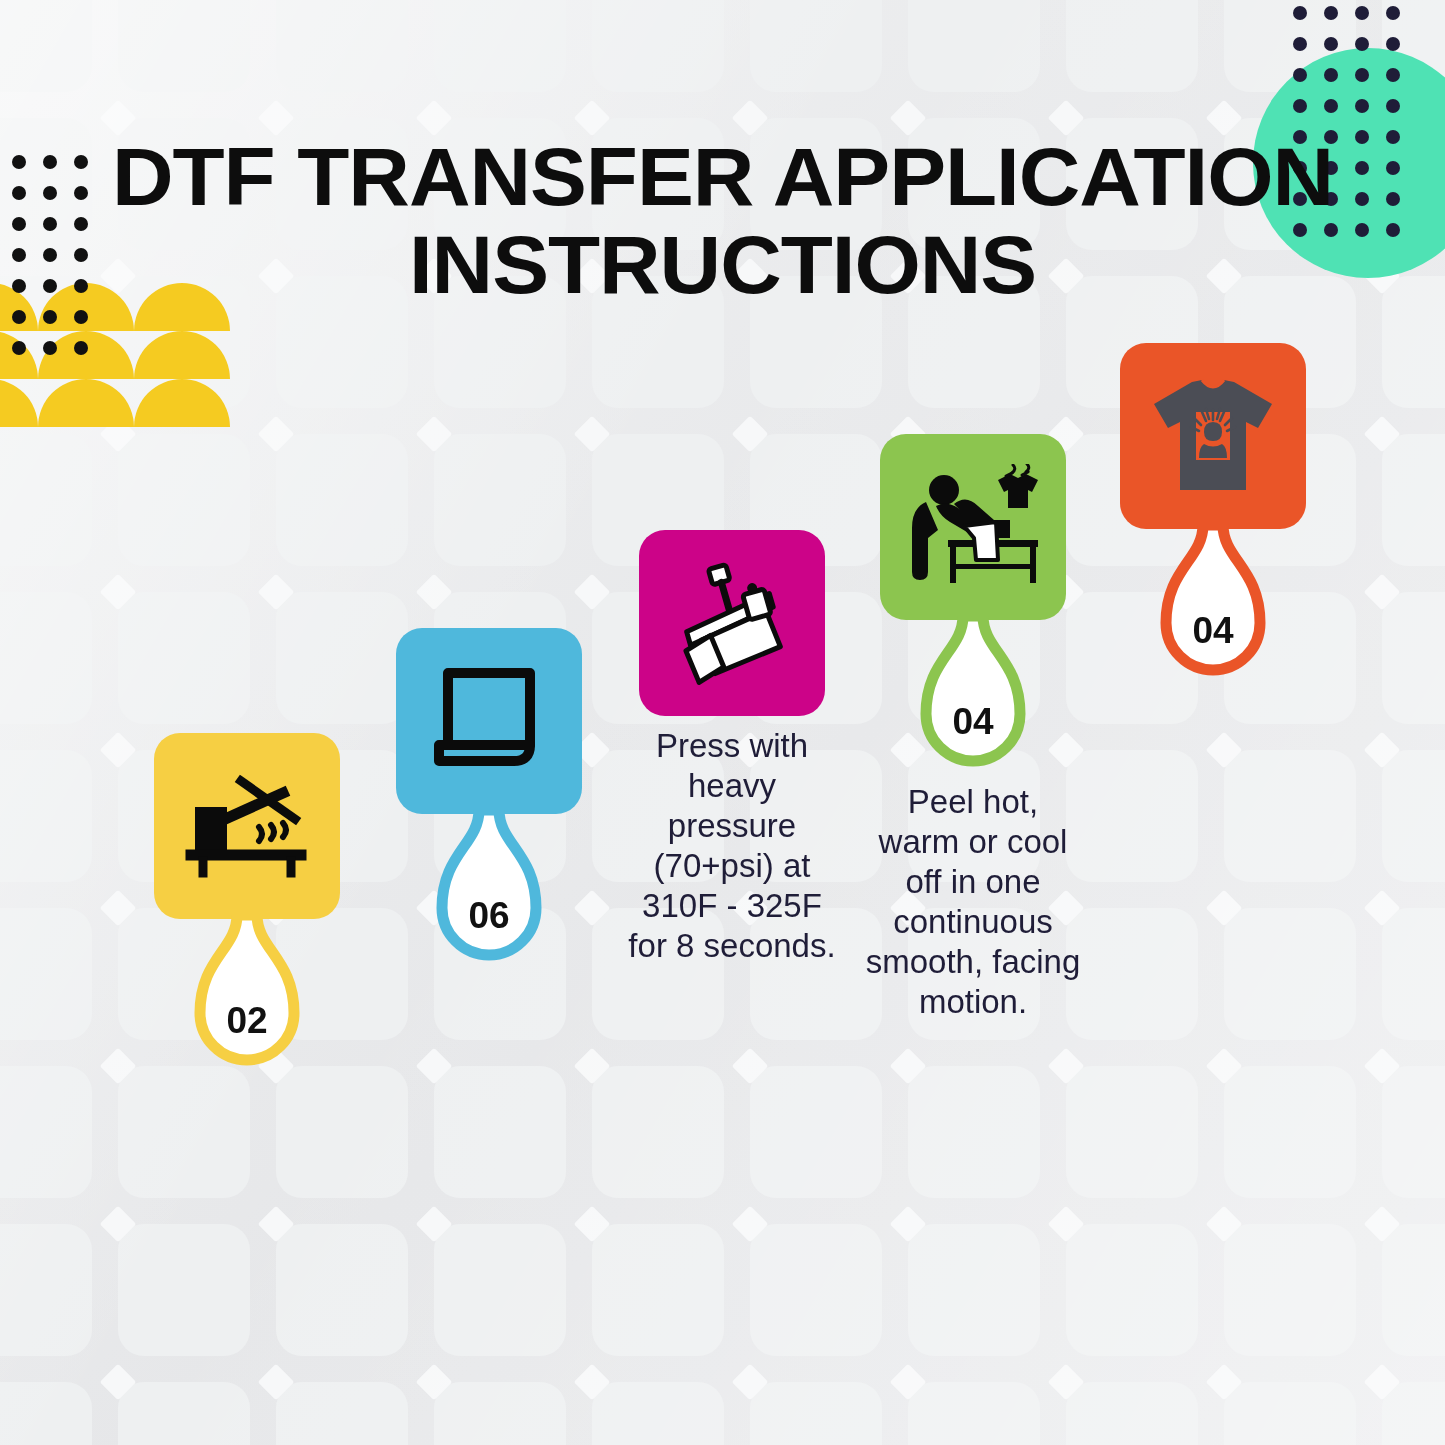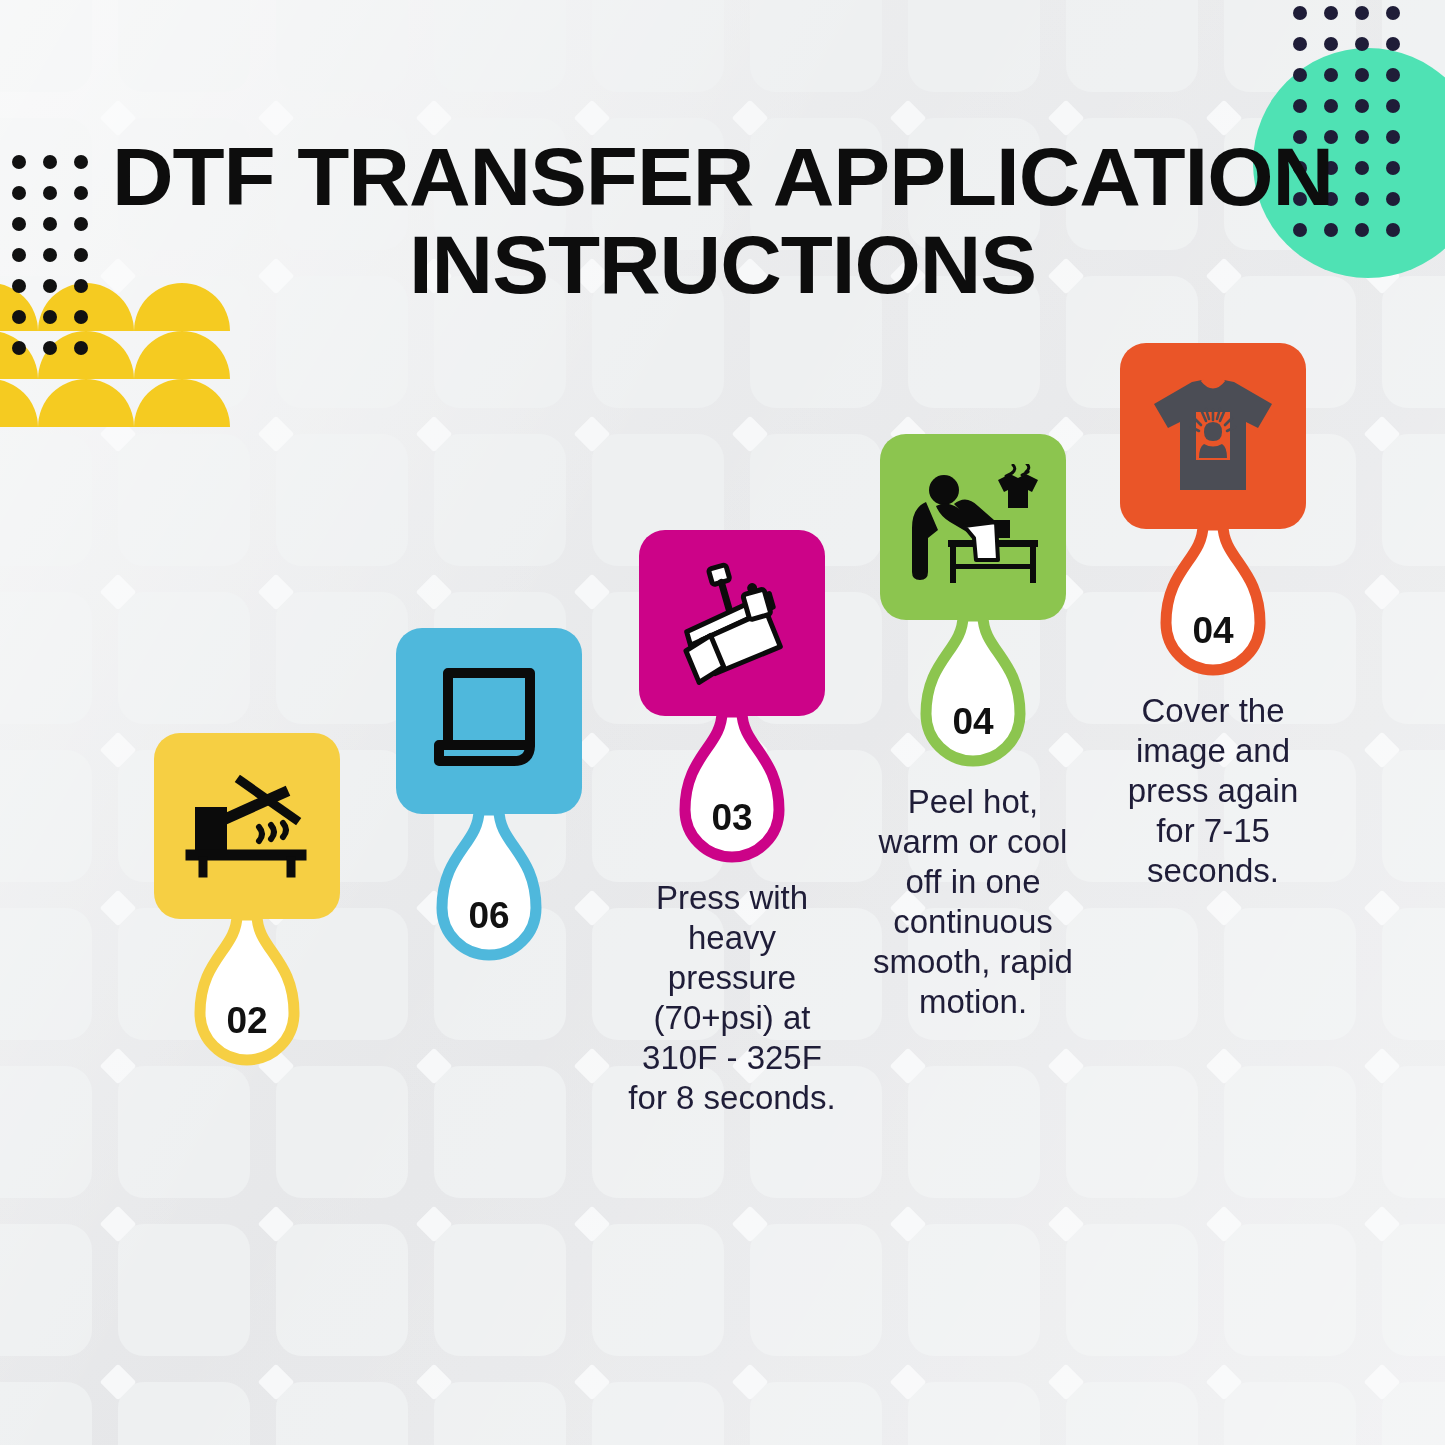--- a/index.html
+++ b/index.html
@@ -404,26 +404,20 @@
             <path d="M65 22 L65 52" stroke="#0b0b0b" stroke-width="7" stroke-linecap="round"></path>
             <path d="M18 60 L108 46 L108 60 L18 74 Z" fill="#ffffff" stroke="#0b0b0b" stroke-width="5" stroke-linejoin="round"></path>
             <path d="M30 72 L100 62 L104 100 L34 108 Z" fill="#ffffff" stroke="#0b0b0b" stroke-width="5" stroke-linejoin="round"></path>
             <rect x="82" y="40" width="22" height="26" rx="3" fill="#ffffff" stroke="#0b0b0b" stroke-width="5"></rect>
             <circle cx="93" cy="36" r="5" fill="#0b0b0b"></circle>
             <path d="M12 78 L40 70 L44 104 L16 112 Z" fill="#ffffff" stroke="#0b0b0b" stroke-width="5" stroke-linejoin="round"></path>
           </g>
         </svg>
       </span>
     </div>
-    <div class="connector">
-      <svg width="130" height="160" viewBox="0 0 130 160">
-        <path d="M55 0 C55 34 18 44 18 98 A47 47 0 1 0 112 98 C112 44 75 34 75 0 Z" fill="#ffffff" stroke="#cc0388" stroke-width="11"></path>
-      </svg>
-      <div class="badge-num">03</div>
-    </div>
     <div class="step-text narrow">Press with heavy pressure (70+psi) at 310F - 325F for 8 seconds.</div>
   </div>
 
   <div class="step" id="step-4" style="left:848px;top:434px;">
     <div class="card" style="background:#8cc54f;">
       <span>
         <svg width="142" height="126" viewBox="0 0 142 126">
           <g fill="#0b0b0b">
             <circle cx="42" cy="26" r="15"></circle>
             <path d="M24 38 q-14 6 -14 26 l0 44 q0 8 8 8 q8 0 8 -8 l0 -34 l10 -8 Z"></path>
@@ -447,21 +441,21 @@
           </g>
         </svg>
       </span>
     </div>
     <div class="connector">
       <svg width="130" height="160" viewBox="0 0 130 160">
         <path d="M55 0 C55 34 18 44 18 98 A47 47 0 1 0 112 98 C112 44 75 34 75 0 Z" fill="#ffffff" stroke="#8cc54f" stroke-width="11"></path>
       </svg>
       <div class="badge-num">04</div>
     </div>
-    <div class="step-text narrow">Peel hot, warm or cool off in one continuous smooth, rapid motion.</div>
+    <div class="step-text narrow">Peel hot, warm or cool off in one continuous smooth, facing motion.</div>
   </div>
 
   <div class="step" id="step-5" style="left:1088px;top:343px;">
     <div class="card" style="background:#ea5528;">
       <span>
         <svg width="130" height="124" viewBox="0 0 130 124">
           <path d="M44 8 L54 6 q11 14 22 0 L86 8 L124 30 L110 54 L98 48 L98 116 L32 116 L32 48 L20 54 L6 30 Z" fill="#4b4d55"></path>
           <path d="M54 6 q11 14 22 0" fill="none" stroke="#ea5528" stroke-width="3"></path>
           <rect x="48" y="38" width="34" height="48" fill="#ea5528"></rect>
           <g fill="#4b4d55">
@@ -481,16 +475,15 @@
           </g>
         </svg>
       </span>
     </div>
     <div class="connector">
       <svg width="130" height="160" viewBox="0 0 130 160">
         <path d="M55 0 C55 34 18 44 18 98 A47 47 0 1 0 112 98 C112 44 75 34 75 0 Z" fill="#ffffff" stroke="#ea5528" stroke-width="11"></path>
       </svg>
       <div class="badge-num">04</div>
     </div>
-    <div class="step-text narrow">Cover the image and press again for 7-15 seconds.</div>
   </div>
 
 </div>
 
 </body></html>

